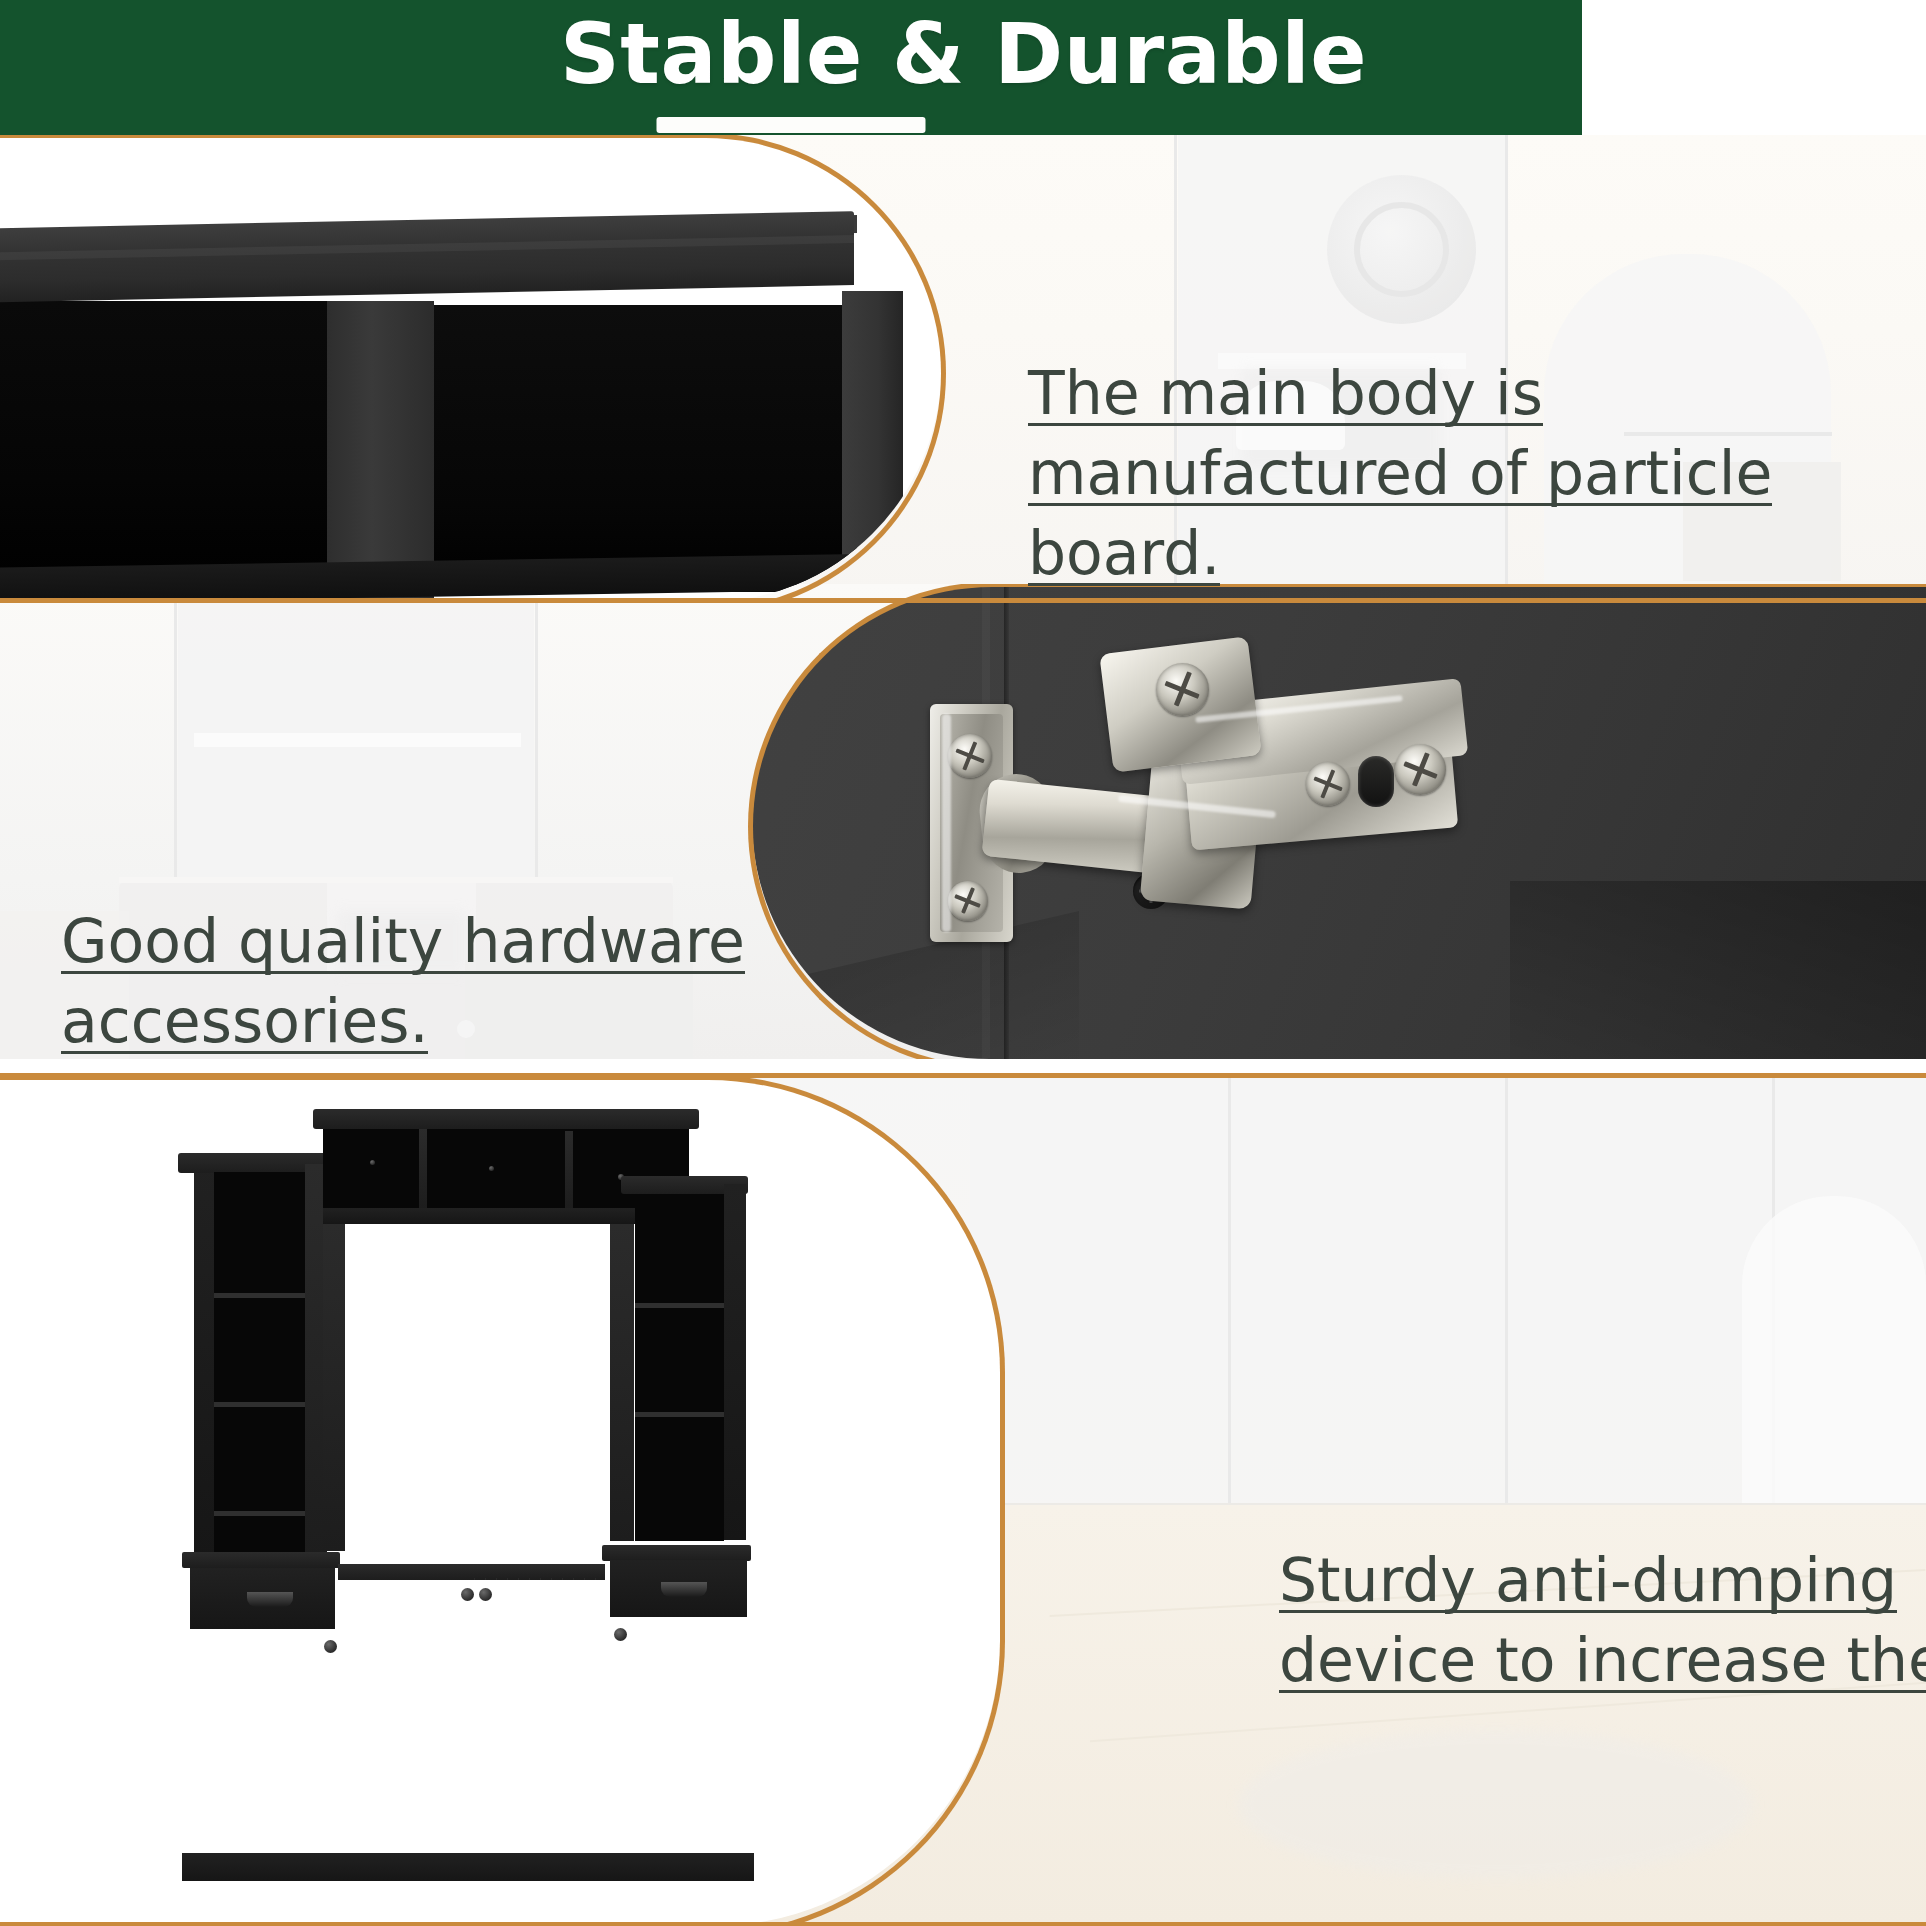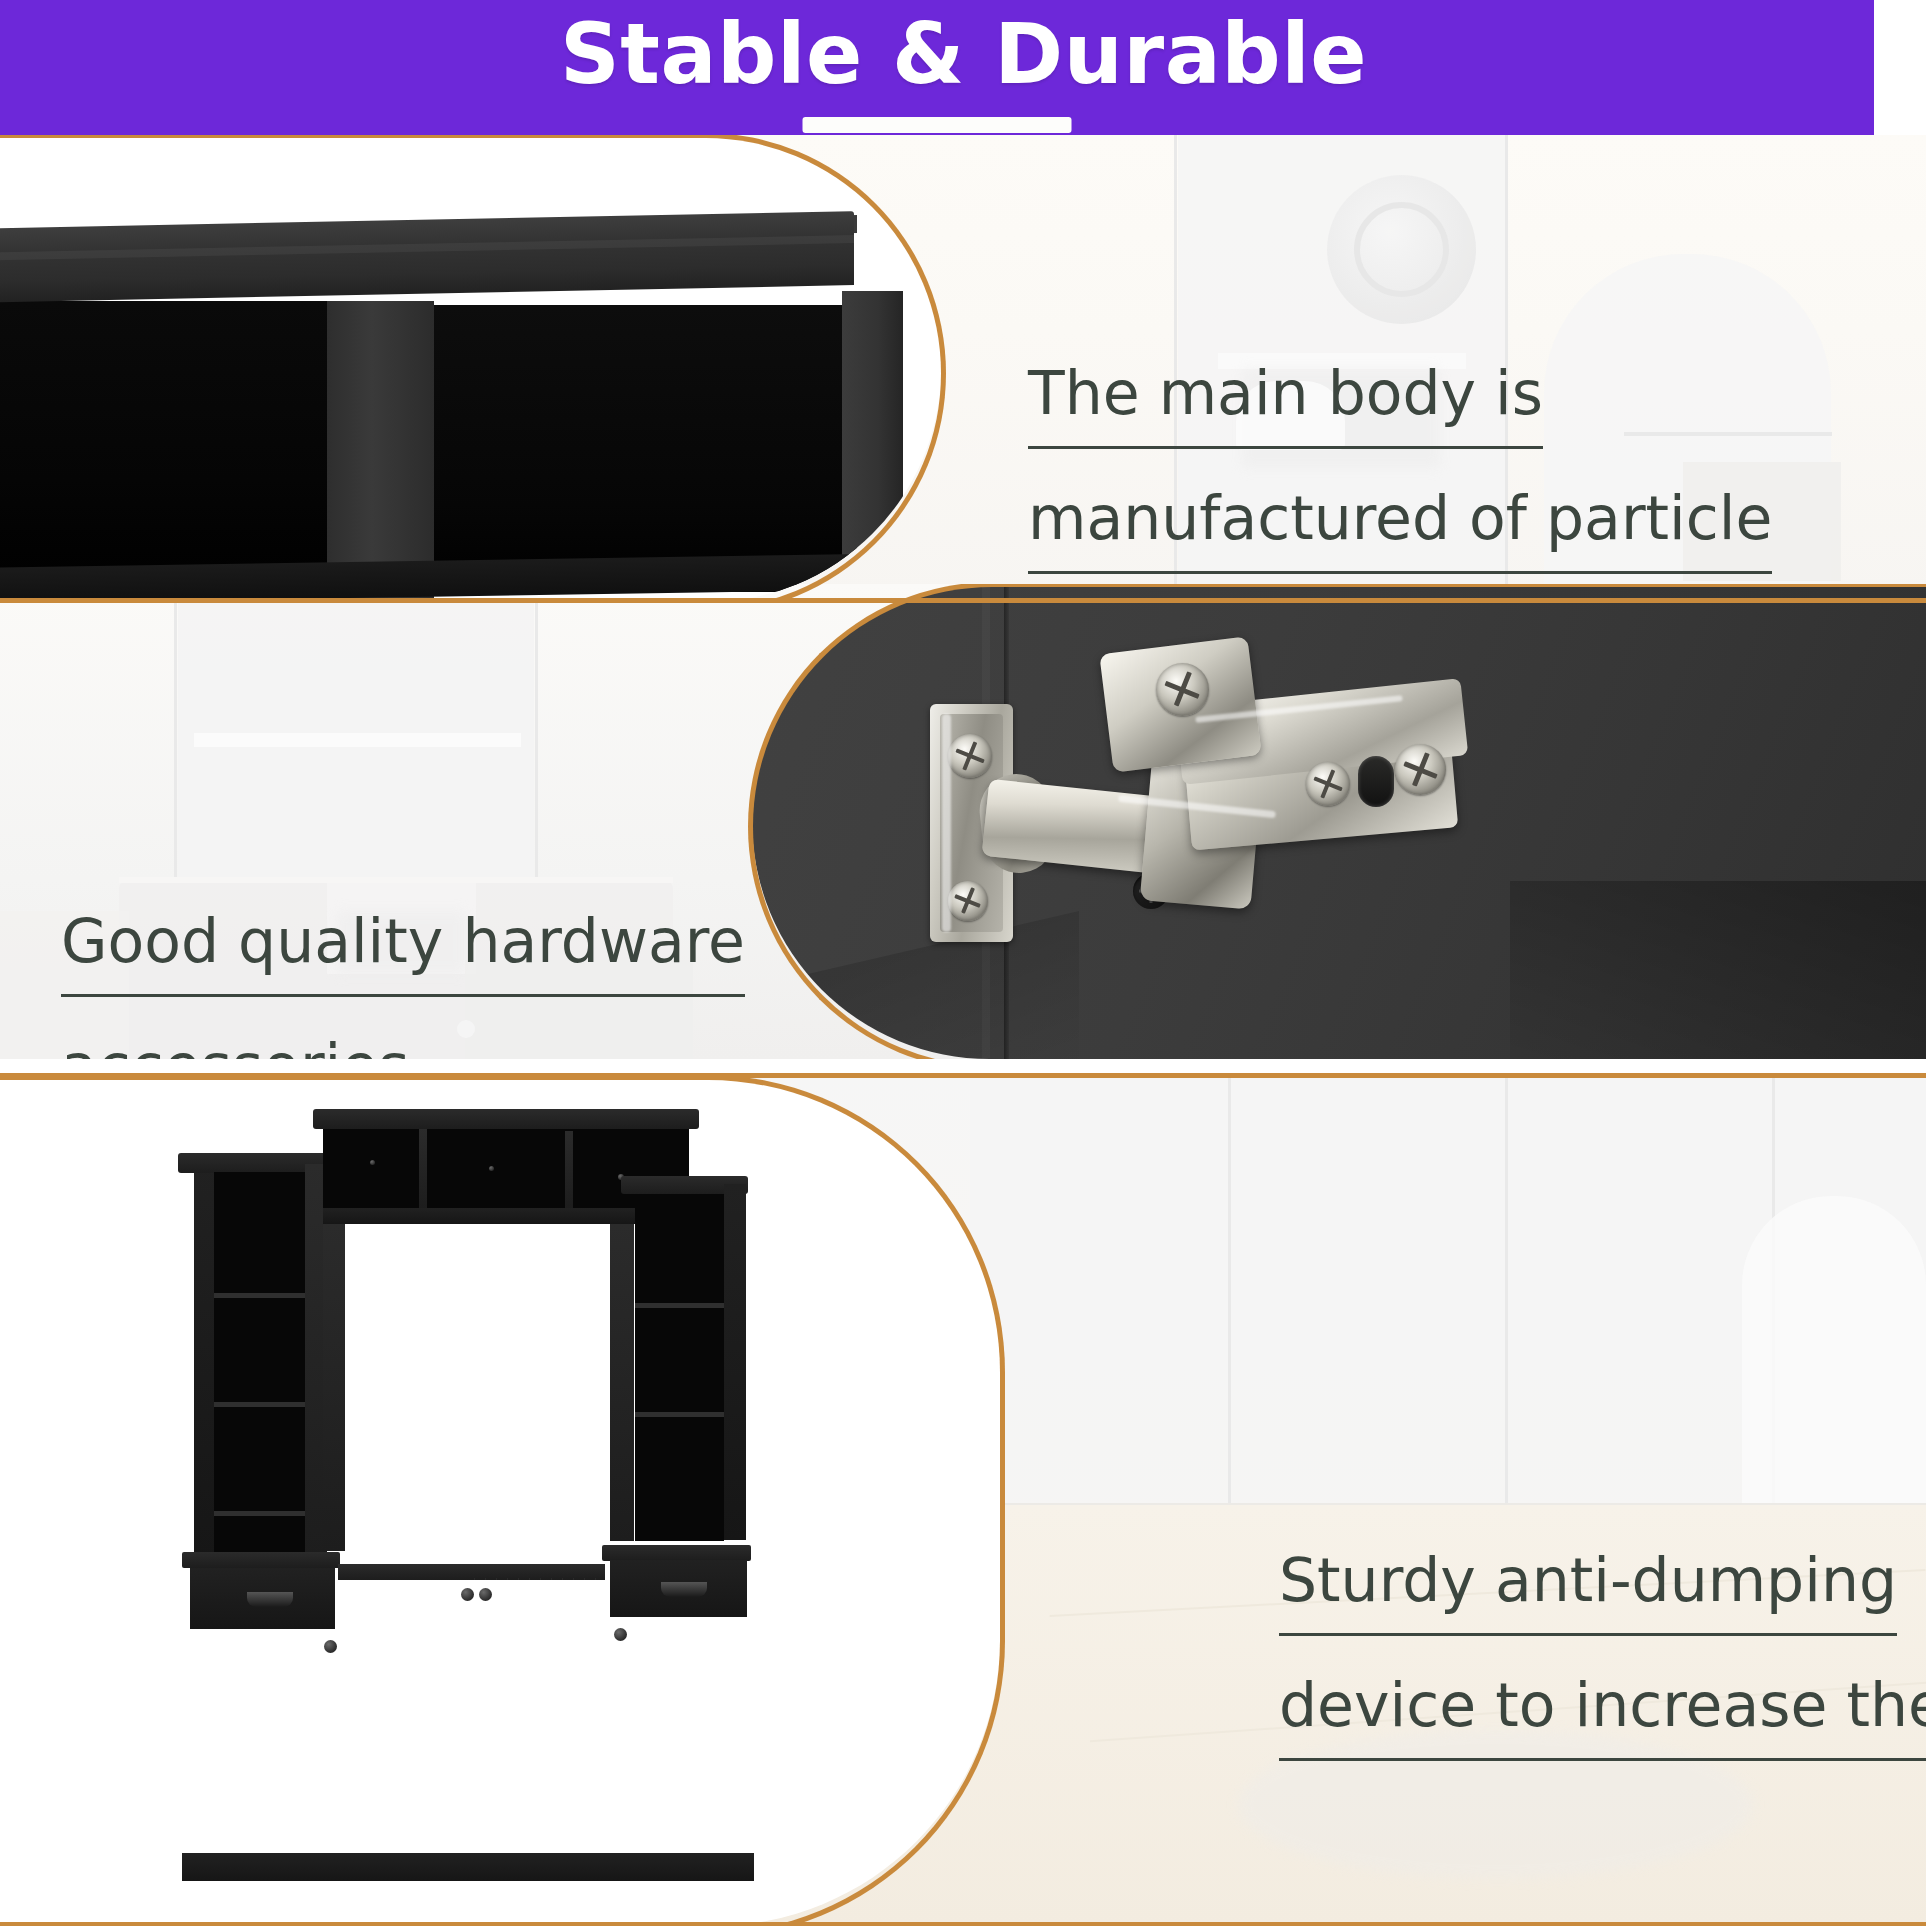--- a/index.html
+++ b/index.html
@@ -5,22 +5,22 @@
   html,body{margin:0;padding:0;}
   body{
     width:1927px;height:1927px;overflow:hidden;position:relative;
     background:#ffffff;
     font-family:"Liberation Sans", sans-serif;
   }
   .stage{position:absolute;inset:0;width:1927px;height:1927px;overflow:hidden;}
 
   
   .header{
-    position:absolute;left:0;top:0;width:1874px;height:135px;
-    background:#6d28d9;overflow:hidden;
+    position:absolute;left:0;top:0;width:1582px;height:135px;
+    background:#14532d;overflow:hidden;
   }
   .header-title{
     position:absolute;left:0;top:6px;width:1927px;text-align:center;
     color:#ffffff;font-size:83px;font-weight:bold;letter-spacing:0.5px;
     text-shadow:0 2px 3px rgba(0,0,0,.13);
     font-family:"DejaVu Sans", sans-serif;
   }
   .header-rule{
     position:absolute;left:50%;transform:translateX(-50%);top:117px;
     width:269px;height:16px;background:#fdfdfb;border-radius:3px;
@@ -251,21 +251,21 @@
       rgba(0,0,0,0) 1px,rgba(0,0,0,0) 11px);
   }
 
   
   .txt{position:absolute;z-index:30;}
   .txt .line{
     display:block;color:#3c463f;font-size:60px;line-height:1.0;
     font-family:"DejaVu Sans", sans-serif;
     white-space:nowrap;
     border-bottom:3px solid #3c463f;
-    padding-bottom:23px;margin-bottom:39px;width:max-content;
+    padding-bottom:0;margin-bottom:17px;width:max-content;
   }
   .t1{left:1028px;top:362px;}
   .t2{left:61px;top:958px;}
   .t3{left:1279px;top:1550px;}
 </style>
 </head>
 <body>
 
 <div class="stage">
 

